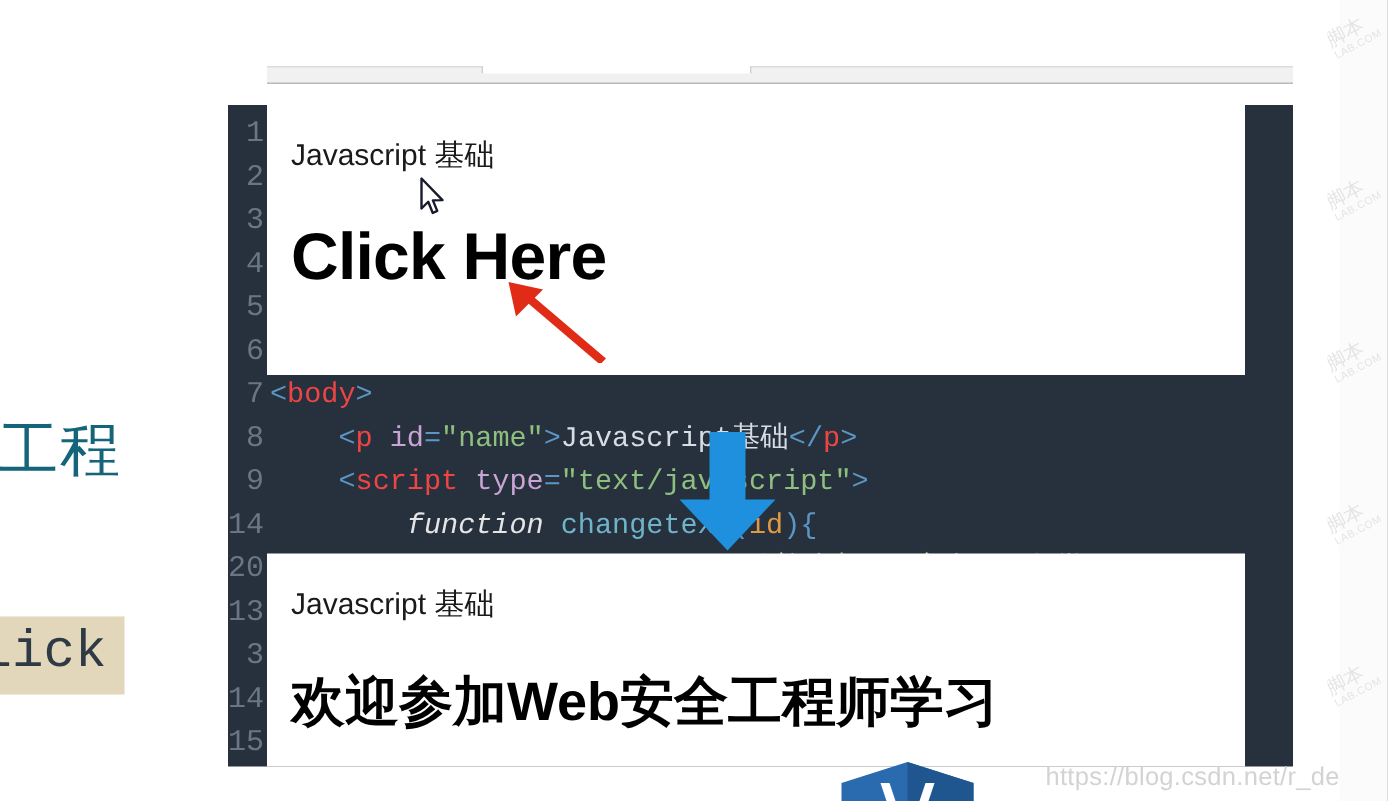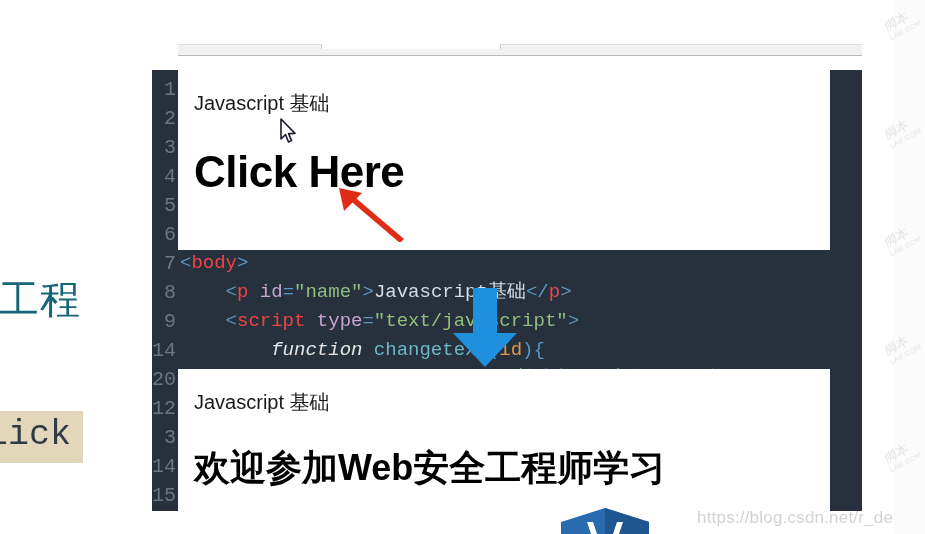--- a/index.html
+++ b/index.html
@@ -266,21 +266,21 @@
       <span class="ln">2</span>
       <span class="ln">3</span>
       <span class="ln">4</span>
       <span class="ln">5</span>
       <span class="ln">6</span>
       <span class="ln">7</span>
       <span class="ln">8</span>
       <span class="ln">9</span>
       <span class="ln">14</span>
       <span class="ln">20</span>
-      <span class="ln">12</span>
+      <span class="ln">13</span>
       <span class="ln">3</span>
       <span class="ln">14</span>
       <span class="ln">15</span>
       <span class="ln">16</span>
     </div>
 
     <div class="code-area" id="code-area"><div class="code-line">&nbsp;</div><div class="code-line">&nbsp;</div><div class="code-line">&nbsp;</div><div class="code-line">&nbsp;</div><div class="code-line">&nbsp;</div><div class="code-line">&nbsp;</div><div class="code-line"><span class="tok-punc">&lt;</span><span class="tok-tag">body</span><span class="tok-punc">&gt;</span></div><div class="code-line"><span>    </span><span class="tok-punc">&lt;</span><span class="tok-tag">p</span><span class="tok-plain"> </span><span class="tok-attr">id</span><span class="tok-punc">=</span><span class="tok-str">"name"</span><span class="tok-punc">&gt;</span><span class="tok-txt">Javascript基础</span><span class="tok-punc">&lt;/</span><span class="tok-tag">p</span><span class="tok-punc">&gt;</span></div><div class="code-line"><span>    </span><span class="tok-punc">&lt;</span><span class="tok-tag">script</span><span class="tok-plain"> </span><span class="tok-attr">type</span><span class="tok-punc">=</span><span class="tok-str">"text/javascript"</span><span class="tok-punc">&gt;</span></div><div class="code-line"><span>        </span><span class="tok-kw">function</span><span class="tok-plain"> </span><span class="tok-fn">changetext</span><span class="tok-punc">(</span><span class="tok-var">id</span><span class="tok-punc">)</span><span class="tok-punc">{</span></div><div class="code-line"><span>            </span><span class="tok-plain">id.innerHTML</span><span class="tok-plain"> </span><span class="tok-op">=</span><span class="tok-plain"> </span><span class="tok-str">"欢迎参加Web安全工程师学习";</span></div><div class="code-line">&nbsp;</div><div class="code-line">&nbsp;</div><div class="code-line">&nbsp;</div><div class="code-line">&nbsp;</div><div class="code-line">&nbsp;</div></div>
   </div>
 
   <div class="panel panel-before">

